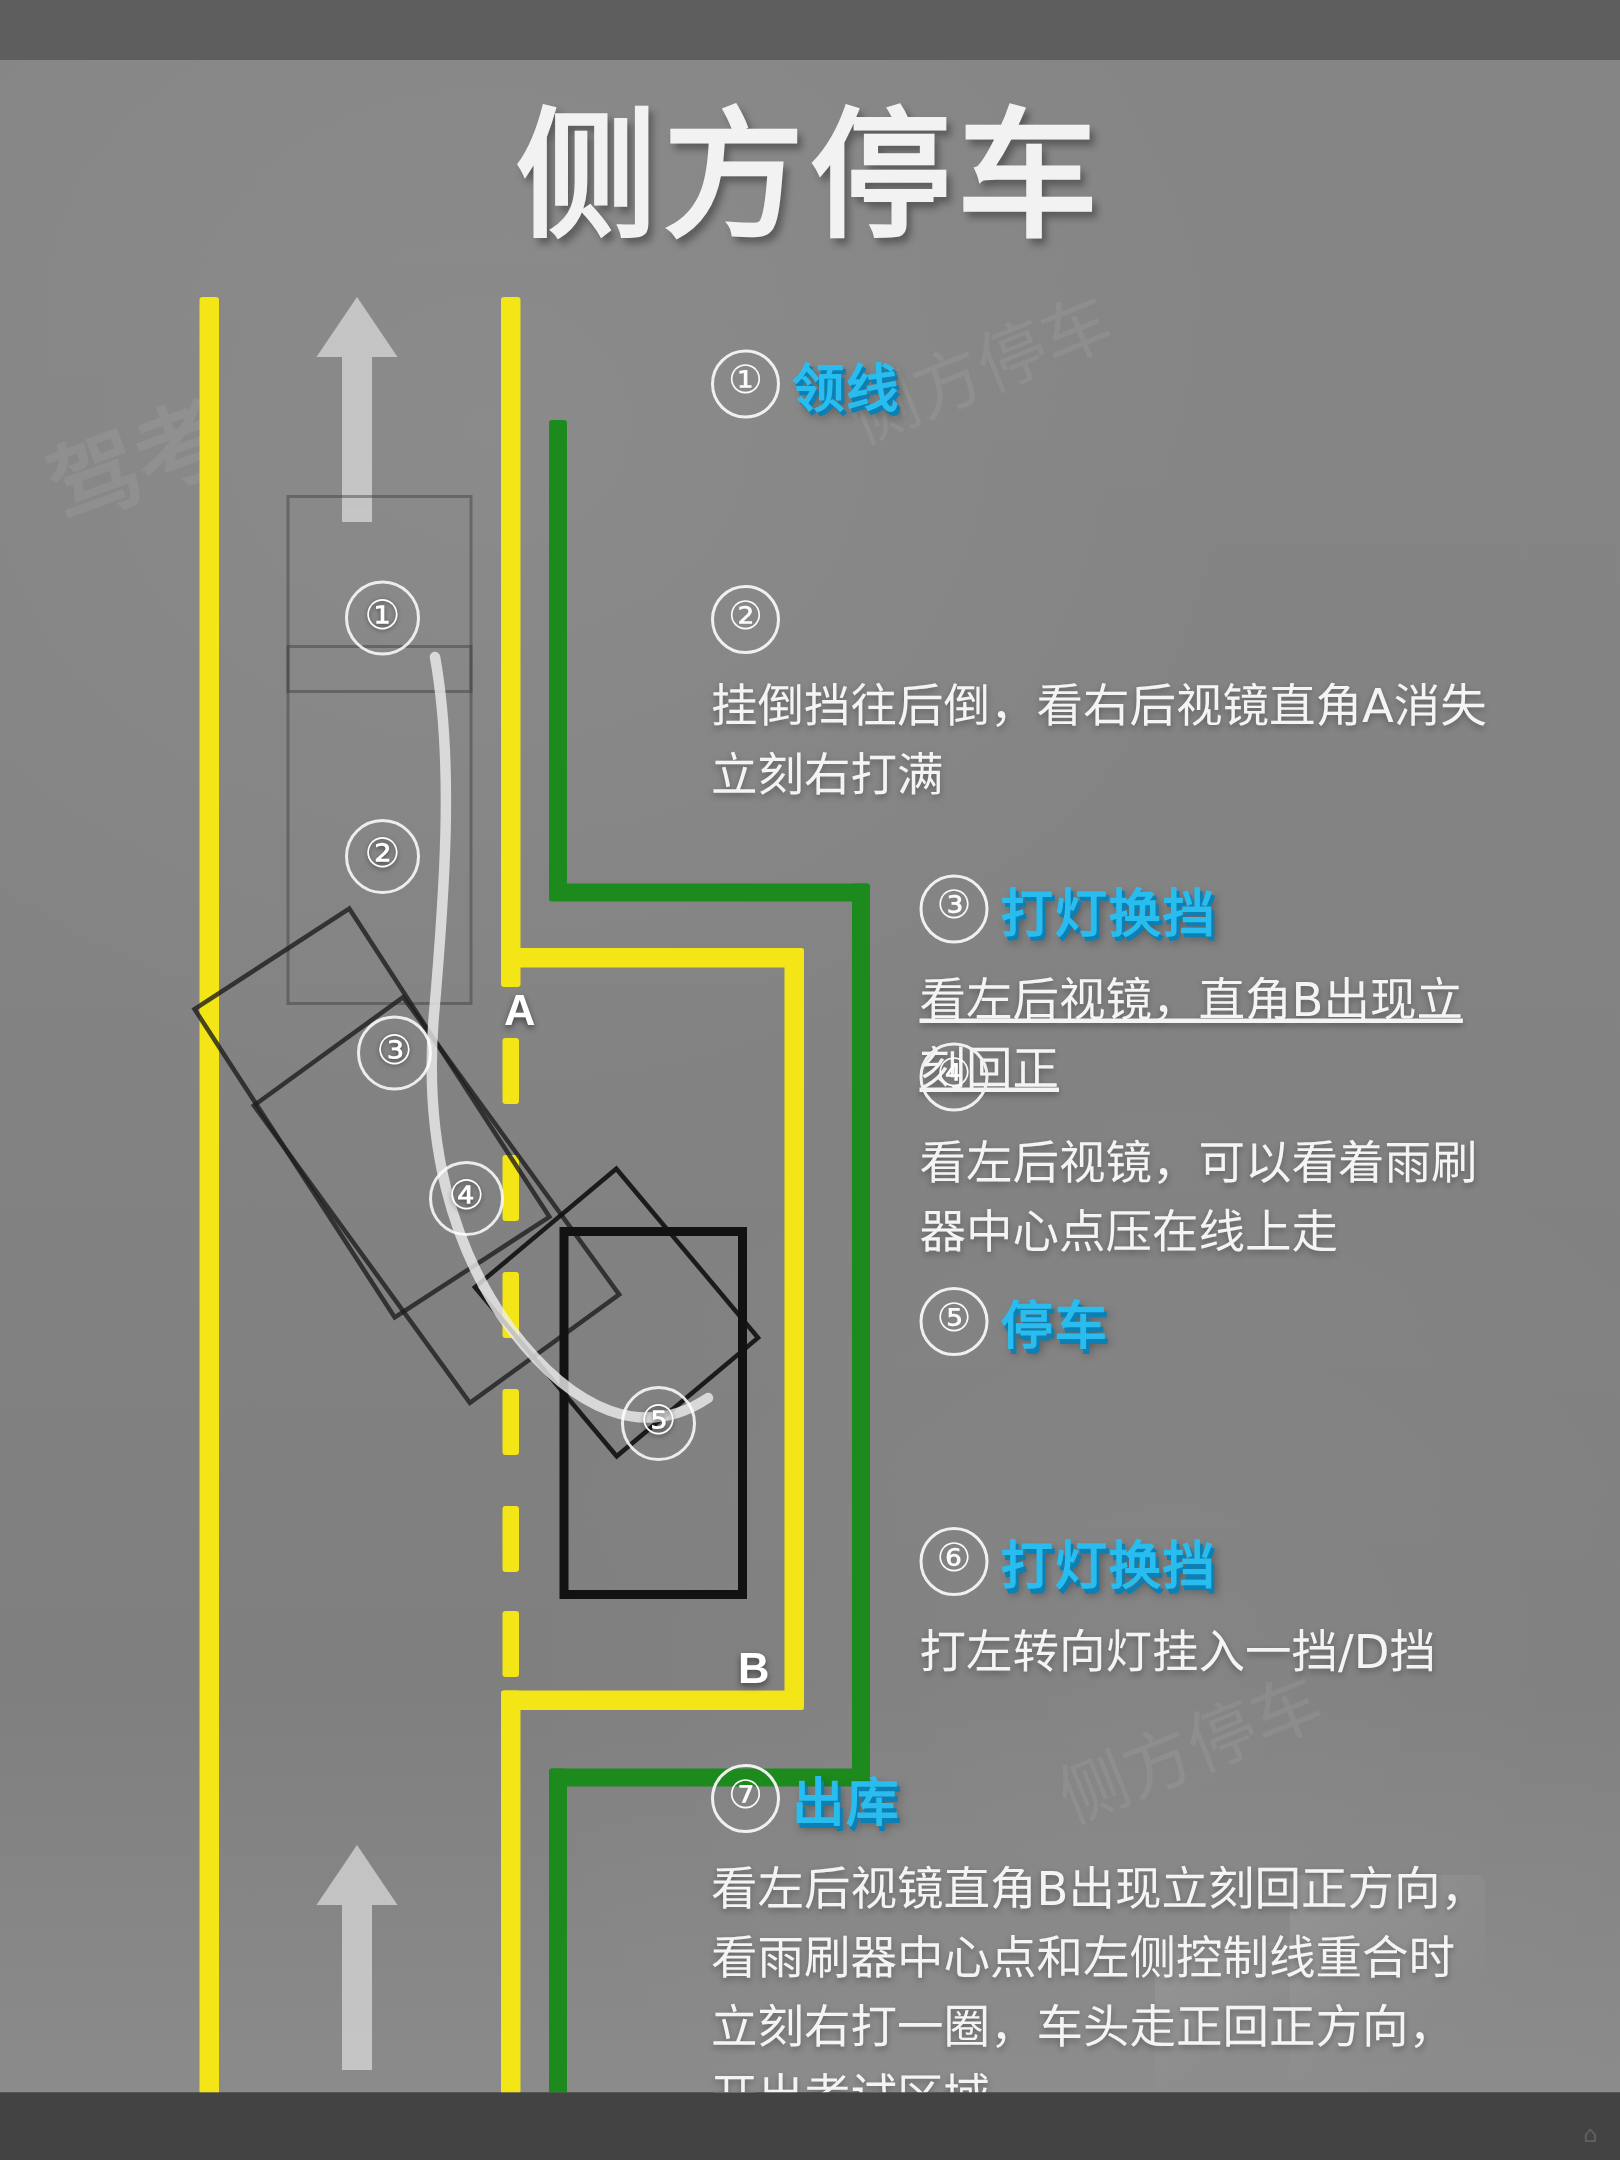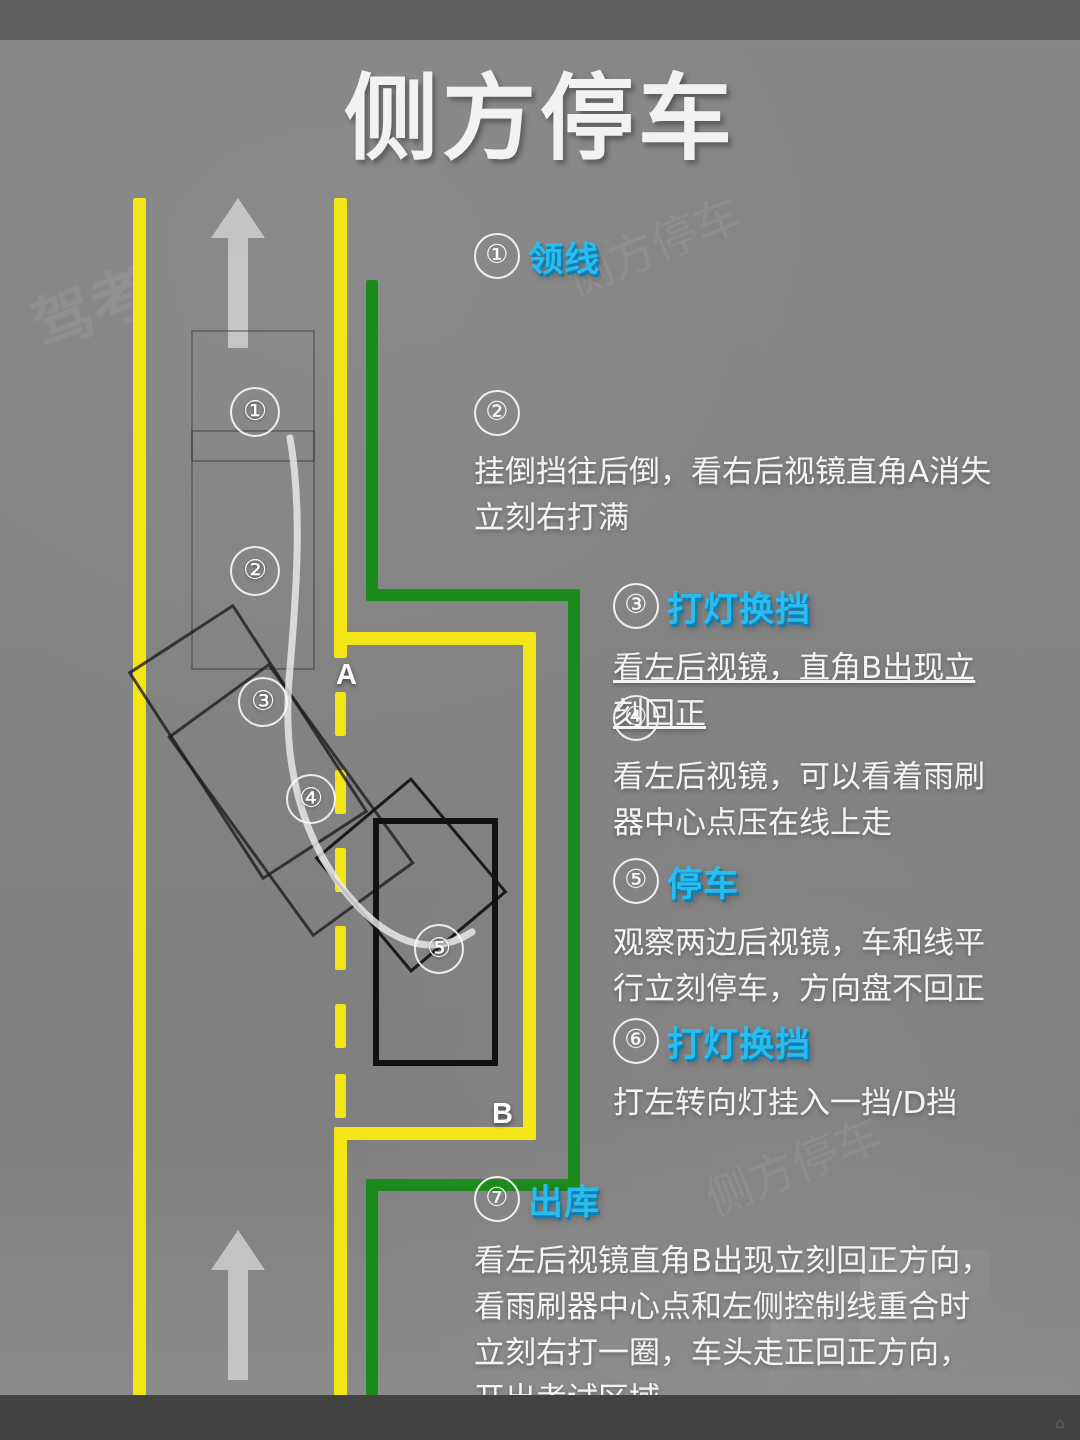--- a/index.html
+++ b/index.html
@@ -293,21 +293,20 @@
         <span class="step-num">④</span>
       </div>
       <div class="step-body" style="max-width:385px;">看左后视镜，可以看着雨刷器中心点压在线上走</div>
     </div>
 
     <div class="step" style="left:613px;top:815px;width:385px;">
       <div class="step-head">
         <span class="step-num">⑤</span>
         <span class="step-title">停车</span>
       </div>
-      <div class="step-body" style="max-width:385px;">观察两边后视镜，车和线平行立刻停车，方向盘不回正</div>
     </div>
 
     <div class="step" style="left:613px;top:975px;width:385px;">
       <div class="step-head">
         <span class="step-num">⑥</span>
         <span class="step-title">打灯换挡</span>
       </div>
       <div class="step-body" style="max-width:385px;">打左转向灯挂入一挡/D挡</div>
     </div>
 

